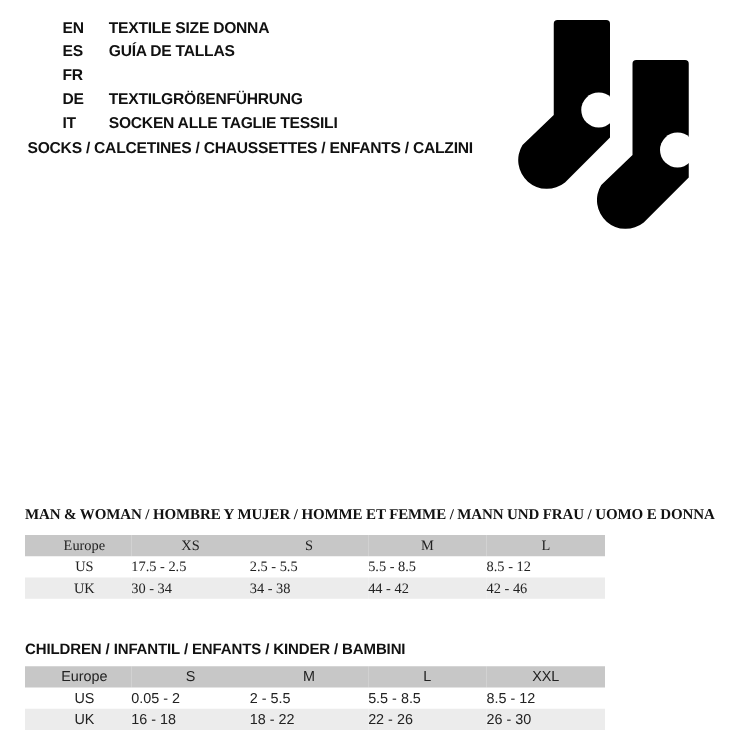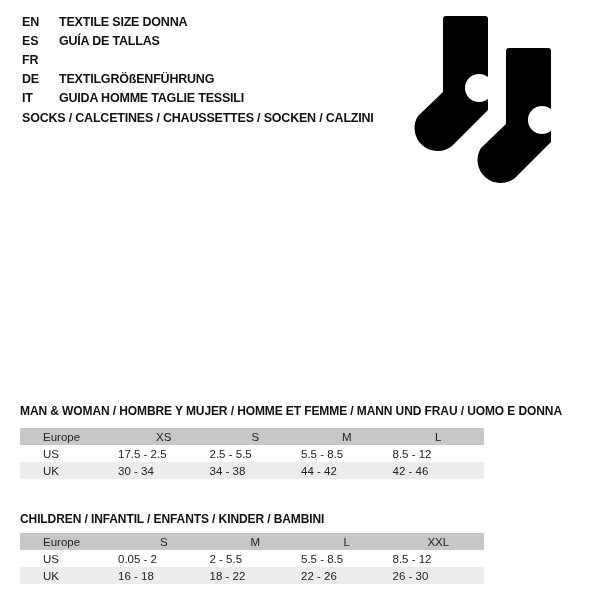--- a/index.html
+++ b/index.html
@@ -22,20 +22,21 @@
     left: 22px;
     top: 13px;
   }
   .lang-row {
     display: flex;
     font-weight: 700;
     font-size: 12.5px;
     line-height: 19px;
     letter-spacing: -0.2px;
     white-space: nowrap;
+    margin-left: 28px;
   }
   .lang-code { width: 37px; }
 
   .product-line {
     position: absolute;
     left: 22px;
     top: 111px;
     font-weight: 700;
     font-size: 12.5px;
     letter-spacing: -0.2px;
@@ -48,21 +49,21 @@
     left: 410px;
     top: 16px;
   }
 
   
   .size-table {
     position: absolute;
     left: 20px;
     width: 464px;
   }
-  .size-table.t1 { top: 404px; }
+  .size-table.t1 { top: 404px; font-family: Liberation Serif, serif; }
   .size-table.t2 { top: 512px; }
 
   .table-title {
     margin: 0 0 10px 0;
     font-weight: 700;
     font-size: 12px;
     line-height: 14px;
     letter-spacing: -0.1px;
     white-space: nowrap;
   }
@@ -78,22 +79,22 @@
   th, td {
     height: 17px;
     padding: 0;
     font-weight: 400;
     vertical-align: middle;
   }
   thead tr { background: var(--header-row-bg, #c7c7c7); }
   tbody tr.alt { background: var(--alt-row-bg, #ececec); }
   .col-region {
     width: 75px;
-    text-align: left;
-    padding-left: 23px;
+    text-align: center;
+    padding-left: 10px;
   }
 </style>
 </head>
 <body>
 
 <div>
 
   <div class="lang-list">
     <div class="lang-row">
       <span class="lang-code">EN</span>
@@ -105,25 +106,25 @@
     </div>
     <div class="lang-row">
       <span class="lang-code">FR</span>
     </div>
     <div class="lang-row">
       <span class="lang-code">DE</span>
       <span class="lang-label">TEXTILGRÖßENFÜHRUNG</span>
     </div>
     <div class="lang-row">
       <span class="lang-code">IT</span>
-      <span class="lang-label">GUIDA HOMME TAGLIE TESSILI</span>
+      <span class="lang-label">SOCKEN ALLE TAGLIE TESSILI</span>
     </div>
   </div>
 
-  <div class="product-line">SOCKS / CALCETINES / CHAUSSETTES / SOCKEN / CALZINI</div>
+  <div class="product-line">SOCKS / CALCETINES / CHAUSSETTES / ENFANTS / CALZINI</div>
 
   <svg class="socks-icon" width="150" height="170" viewBox="0 0 150 170" aria-hidden="true">
 
     <g>
       <path fill="#000000" d="M36,0 H75 Q78,0 78,3 V94 L42,130 A23,23 0 0 1 8,100 L33,76 V3 Q33,0 36,0 Z"></path>
       <circle cx="69" cy="72" r="14" fill="#ffffff"></circle>
     </g>
 
     <g transform="translate(63,32)">
       <path fill="#000000" stroke="#ffffff" stroke-width="7" paint-order="stroke" d="M36,0 H75 Q78,0 78,3 V94 L42,130 A23,23 0 0 1 8,100 L33,76 V3 Q33,0 36,0 Z"></path>

